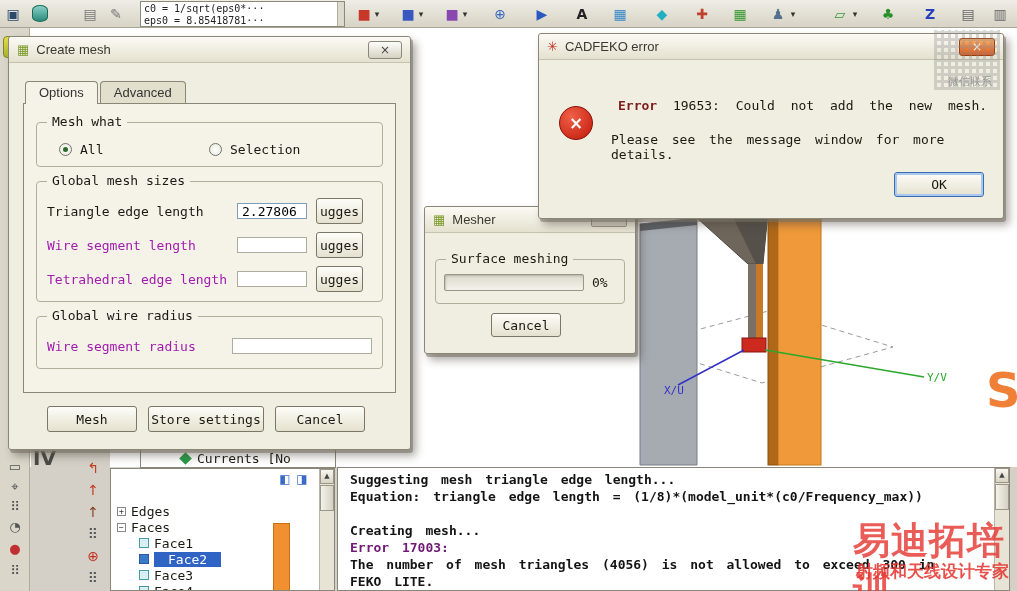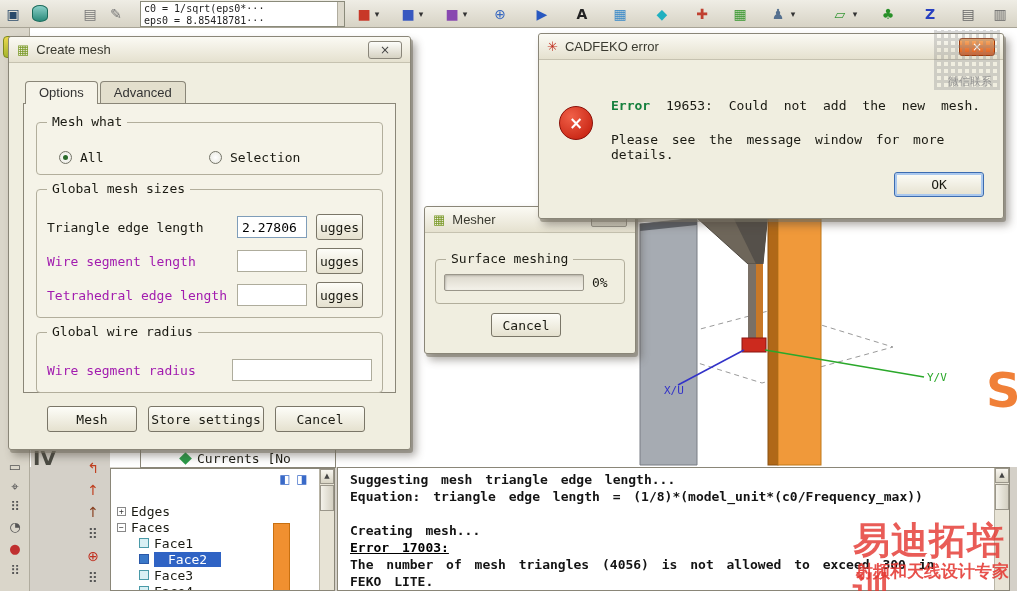--- a/index.html
+++ b/index.html
@@ -61,21 +61,21 @@
   .scroll-arrow { width:100%; height:15px; background:linear-gradient(#f8f6f0,#d8d4c4);
     border:1px solid #9a968a; font-size:7px; line-height:13px; text-align:center; color:#444;
     font-family:"DejaVu Sans",sans-serif; }
   .scroll-thumb { width:100%; height:26px; margin-top:1px; background:linear-gradient(90deg,#f4f2ea,#d4d0c2);
     border:1px solid #9a968a; }
 
   .msg-window { position:absolute; left:337px; top:467px; width:673px; height:124px; background:#fff;
     border:1px solid #8a8678; z-index:3; font:bold 13px "DejaVu Sans Mono",monospace; color:#141414;
     padding:3px 20px 0 12px; line-height:17px; word-spacing:5px; overflow:hidden; }
   .mline.gap { margin-top:17px; }
-  .mline.err { color:#000000;text-decoration:underline; }
+  .mline.err { color:#701a75; }
 
   
   .dlg { position:absolute; background:#f0eee0; border:1px solid #8a8678; border-radius:3px;
     box-shadow:2px 3px 0 rgba(120,115,100,.55), 5px 6px 9px rgba(70,65,55,.45);
     font:13px "DejaVu Sans Mono",monospace; }
   .titlebar { height:26px; display:flex; align-items:center; gap:7px; padding:0 8px;
     background:linear-gradient(#fbfaf4,#e5e1cf); border-bottom:1px solid #c6c2b0;
     border-radius:3px 3px 0 0; font-family:"Liberation Sans",sans-serif; font-size:13px; color:#3a3a30; }
   .t-ico { font-size:13px; font-family:"DejaVu Sans",sans-serif; }
   .close-btn { margin-left:auto; width:34px; height:18px; background:linear-gradient(#fdfdfa,#d6d2c2);
@@ -88,33 +88,33 @@
   
   .dlg-create { left:8px; top:36px; width:403px; height:414px; z-index:10; }
   .tab-row { display:flex; margin:18px 0 0 16px; position:relative; z-index:2;
     font-family:"Liberation Sans",sans-serif; }
   .tab { padding:3px 13px 2px; background:#e3dfcd; border:1px solid #8a8678; border-bottom:none;
     border-radius:4px 4px 0 0; margin-right:2px; color:#333; }
   .tab.active { background:#f5f3e8; padding-bottom:4px; margin-bottom:-1px; }
   .tab-panel { margin:0 14px; border:1px solid #8a8678; background:#f5f3e8; padding:18px 12px 10px;
     height:290px; position:relative; z-index:1; }
   .groupbox { position:relative; border:1px solid #b2ae9c; border-radius:4px;
-    padding:25px 10px 8px; margin-bottom:14px; }
+    padding:17px 10px 8px; margin-bottom:14px; }
   .legend { position:absolute; top:-9px; left:10px; background:#f5f3e8; padding:0 5px; font-size:13px; }
   .radio-zone { display:flex; align-items:center; height:18px; }
   .radio-opt { display:flex; align-items:center; gap:8px; }
   .radio { width:13px; height:13px; border-radius:50%; border:1px solid #747468;
     background:radial-gradient(#fff,#e6e6dc); position:relative; flex:0 0 auto; }
   .radio.checked::after { content:""; position:absolute; left:3px; top:3px; width:5px; height:5px;
     border-radius:50%; background:#2a6a2a; }
   .frow { display:flex; align-items:center; height:24px; margin-bottom:10px; }
   .frow:last-child { margin-bottom:2px; }
   .frow .lbl { width:190px; }
   .frow.disabled .lbl { color:#a21caf; }
-  .txt-input { width:70px; height:22px; border:1px solid #7f9db9; background:#fff;
+  .txt-input { width:70px; height:16px; border:1px solid #7f9db9; background:#fff;
     font:13px "DejaVu Sans Mono",monospace; padding:2px 4px; }
   .frow.disabled .txt-input { border-color:#aeac9c; }
   .txt-input.wide { width:140px; }
   .sbtn { width:47px; height:23px; margin-left:9px; }
   .xpb { height:26px; background:linear-gradient(#fdfdf8,#e5e1cf); border:1px solid #7a7668;
     border-radius:3px; font:13px "DejaVu Sans Mono",monospace; color:#1a1a12;
     display:inline-flex; align-items:center; justify-content:center; }
   .btn-row { display:flex; gap:11px; margin:13px 0 0 38px; }
 
   
@@ -126,21 +126,21 @@
     background:linear-gradient(#dcd8cc,#f4f2ea); box-shadow:inset 1px 1px 2px rgba(0,0,0,.18); }
   .cancel-mesher { display:block; width:70px; margin:9px 0 0 66px; height:24px; }
 
   
   .dlg-error { left:538px; top:33px; width:466px; height:186px; z-index:30; }
   .err-body { position:relative; height:160px; }
   .err-ico { position:absolute; left:20px; top:46px; width:34px; height:34px; border-radius:50%;
     background:radial-gradient(circle at 35% 30%, #f06048, #c01808); border:1px solid #8a0f08;
     color:#fff; font:bold 17px "DejaVu Sans",sans-serif; text-align:center; line-height:32px; }
   .err-line1 { position:absolute; left:72px; top:38px; word-spacing:8px; }
-  .err-word { color:#15803d; font-weight:bold; }
+  .err-word { color:#7f1d1d; font-weight:bold;margin-left:7px; }
   .err-line2 { position:absolute; left:72px; top:72px; word-spacing:6px; }
   .ok-btn { position:absolute; left:355px; top:112px; width:90px; height:25px;
     border:1px solid #3c6cb0; box-shadow:inset 0 0 0 2px #aac8ee; }
 
   
   .wm { pointer-events:none; font-family:"DejaVu Sans",sans-serif; }
   .wm-qr { position:absolute; left:934px; top:30px; width:66px; height:60px; opacity:.32; z-index:40;
     background:repeating-linear-gradient(0deg,#8a8a8a 0 3px,transparent 3px 7px),
                repeating-linear-gradient(90deg,#8a8a8a 0 3px,transparent 3px 7px); }
   .wm-wechat { position:absolute; left:948px; top:74px; font-size:11px; color:#8a8a8a; opacity:.85; z-index:40; }

